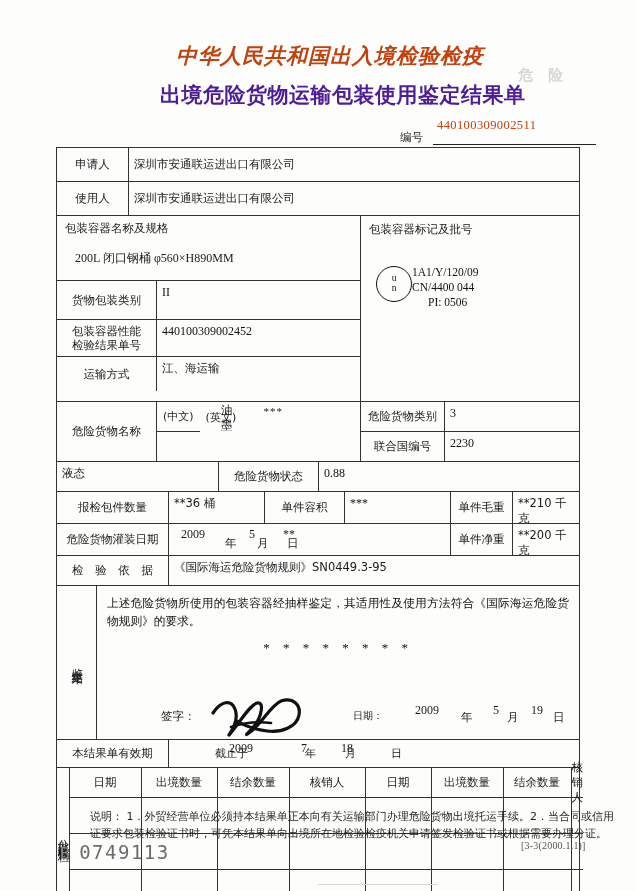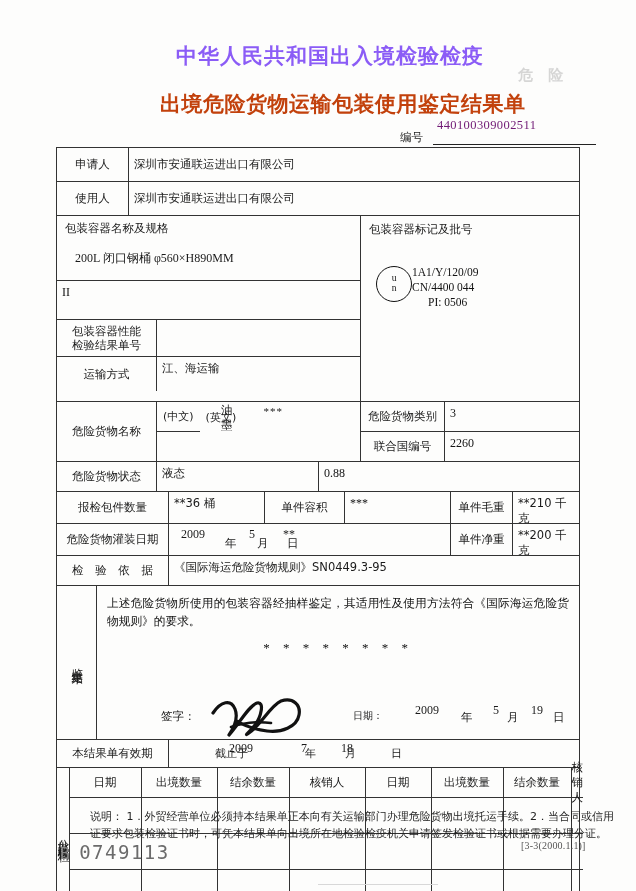--- a/index.html
+++ b/index.html
@@ -45,32 +45,33 @@
     left: 160px;
     top: 42px;
     width: 340px;
     text-align: center;
   }
   .title-line1 {
     font-family: "DejaVu Sans", sans-serif;
     font-size: 21px;
     font-weight: bold;
     letter-spacing: 1px;
-    color: #8b5cf6;
+    color: #c2410c;
     line-height: 1.35;
     white-space: nowrap;
+    font-style: italic;
   }
   .title-line2 {
     font-family: "DejaVu Sans", sans-serif;
     font-size: 21px;
     font-weight: bold;
     letter-spacing: 0.5px;
-    color: #c2410c;
+    color: #4c1d95;
     line-height: 1.5;
-    margin-top: 19px;
+    margin-top: 10px;
     white-space: nowrap;
   }
 
   .watermark-stamp {
     position: absolute;
     left: 518px;
     top: 66px;
     font-size: 15px;
     font-weight: bold;
     color: #c9c9c9;
@@ -91,21 +92,21 @@
     font-size: 11.5px;
     color: #222;
   }
   .serial-number {
     position: absolute;
     left: 37px;
     top: 0px;
     font-family: "Liberation Serif", serif;
     font-size: 12.5px;
     letter-spacing: 0.4px;
-    color: #701a75;
+    color: #c2410c;
   }
   .serial-rule {
     position: absolute;
     left: 33px;
     top: 26px;
     width: 163px;
     border-bottom: 1.3px solid #222;
   }
 
   
@@ -531,28 +532,30 @@
       <div class="col-left-container">
 
         <div class="sub-row bb">
           <div class="cn-head">
             <div class="h">包装容器名称及规格</div>
             <div class="spec">200L 闭口钢桶 φ560×H890MM</div>
           </div>
         </div>
 
         <div class="sub-row bb">
+          <div class="cell lbl vline c-cat-lbl" style="height:38px">货物包装类别</div>
           <div class="cell val c-cat-val top-al" style="height:38px">II</div>
         </div>
 
         <div class="sub-row bb">
           <div class="cell lbl vline c-cat-lbl two-line-lbl" style="height:36px">
             <span>包装容器性能</span>
             <span>检验结果单号</span>
           </div>
+          <div class="cell val c-cat-val top-al" style="height:36px">440100309002452</div>
         </div>
 
         <div class="sub-row">
           <div class="cell lbl vline c-cat-lbl" style="height:34px">运输方式</div>
           <div class="cell val-cn c-cat-val top-al" style="height:34px">江、海运输</div>
         </div>
       </div>
 
       <div class="col-right-marks">
         <div class="marks-title">包装容器标记及批号</div>
@@ -585,28 +588,28 @@
         </div>
       </div>
 
       <div class="goods-right">
         <div class="gr-row bb">
           <div class="cell lbl vline gr-lbl">危险货物类别</div>
           <div class="cell val gr-val top-al">3</div>
         </div>
         <div class="gr-row">
           <div class="cell lbl vline gr-lbl">联合国编号</div>
-          <div class="cell val gr-val top-al">2260</div>
+          <div class="cell val gr-val top-al">2230</div>
         </div>
       </div>
     </div>
 
     <div class="row r-state">
+      <div class="cell val-cn vline c-state-val top-al">液态</div>
       <div class="cell lbl vline c-state-lbl">危险货物状态</div>
-      <div class="cell val-cn vline c-state-val top-al">液态</div>
       <div class="cell val c-dens-val top-al">0.88</div>
     </div>
 
     <div class="row r-pkg">
       <div class="cell lbl vline c-pkg-lbl">报检包件数量</div>
       <div class="cell val-cn vline c-pkg-val top-al">**36 桶</div>
       <div class="cell lbl vline c-vol-lbl">单件容积</div>
       <div class="cell val vline c-vol-val top-al">***</div>
       <div class="cell lbl vline c-gw-lbl">单件毛重</div>
       <div class="cell val-cn c-gw-val top-al">**210 千克</div>

